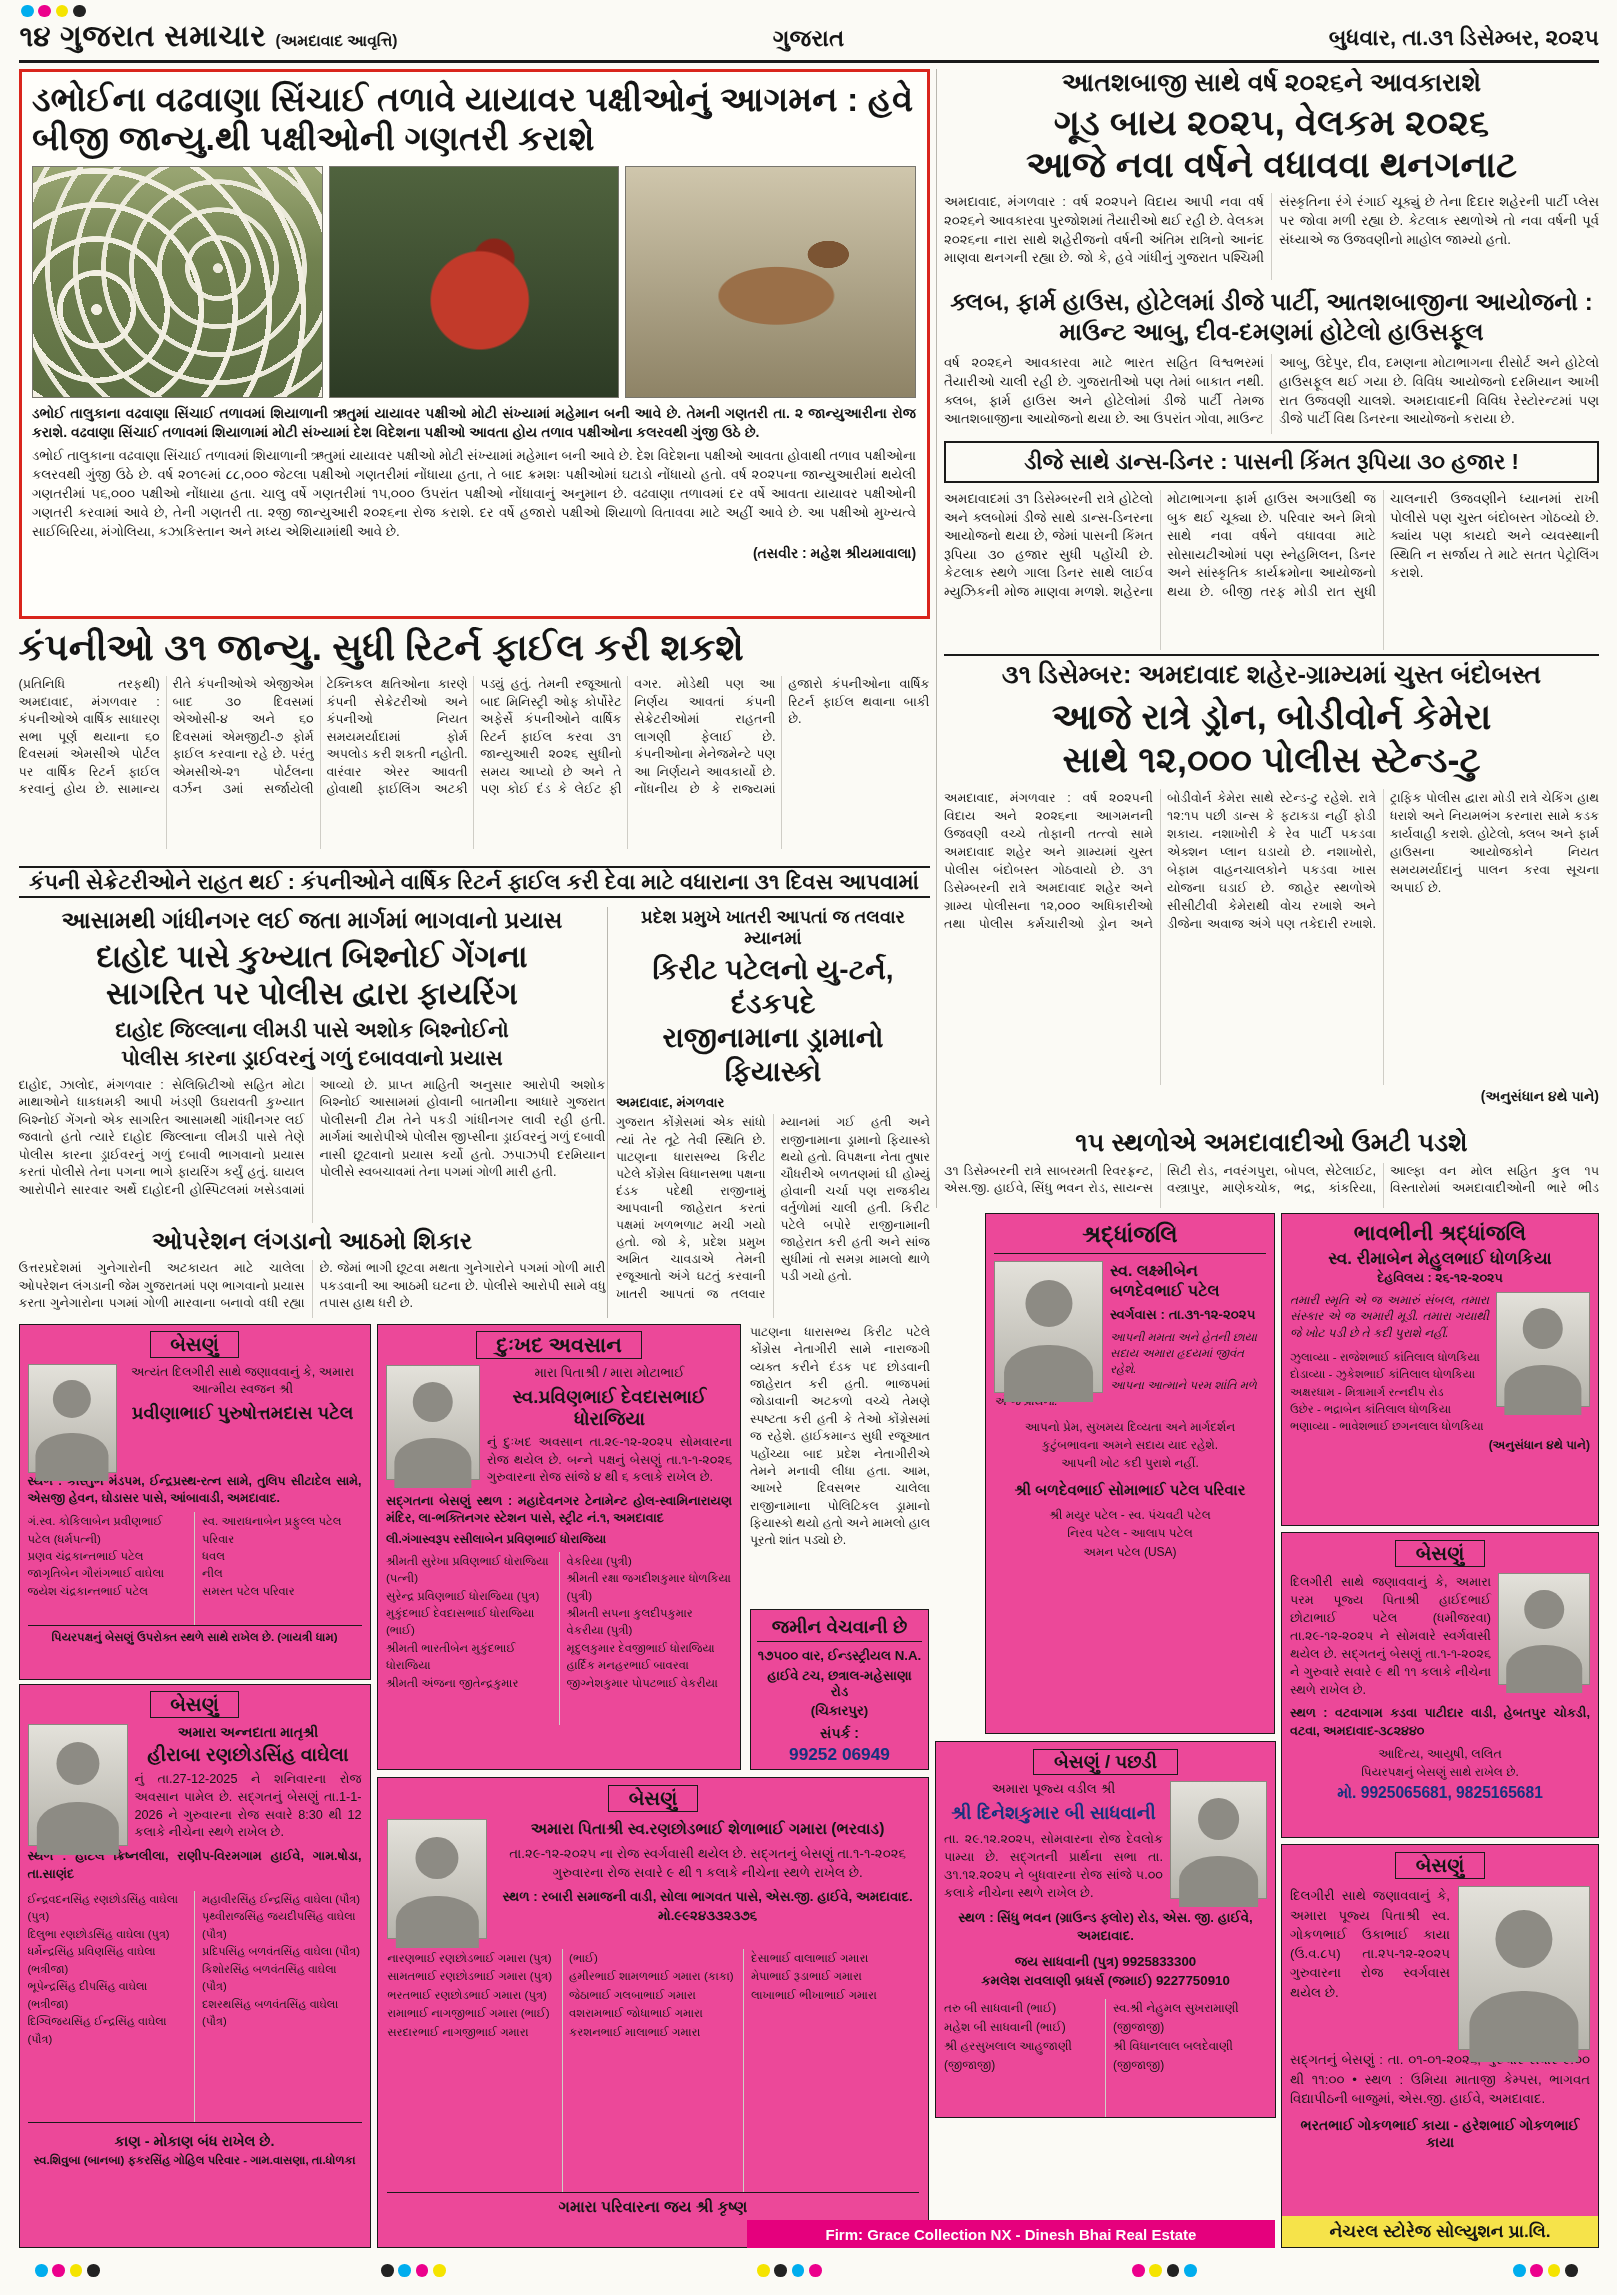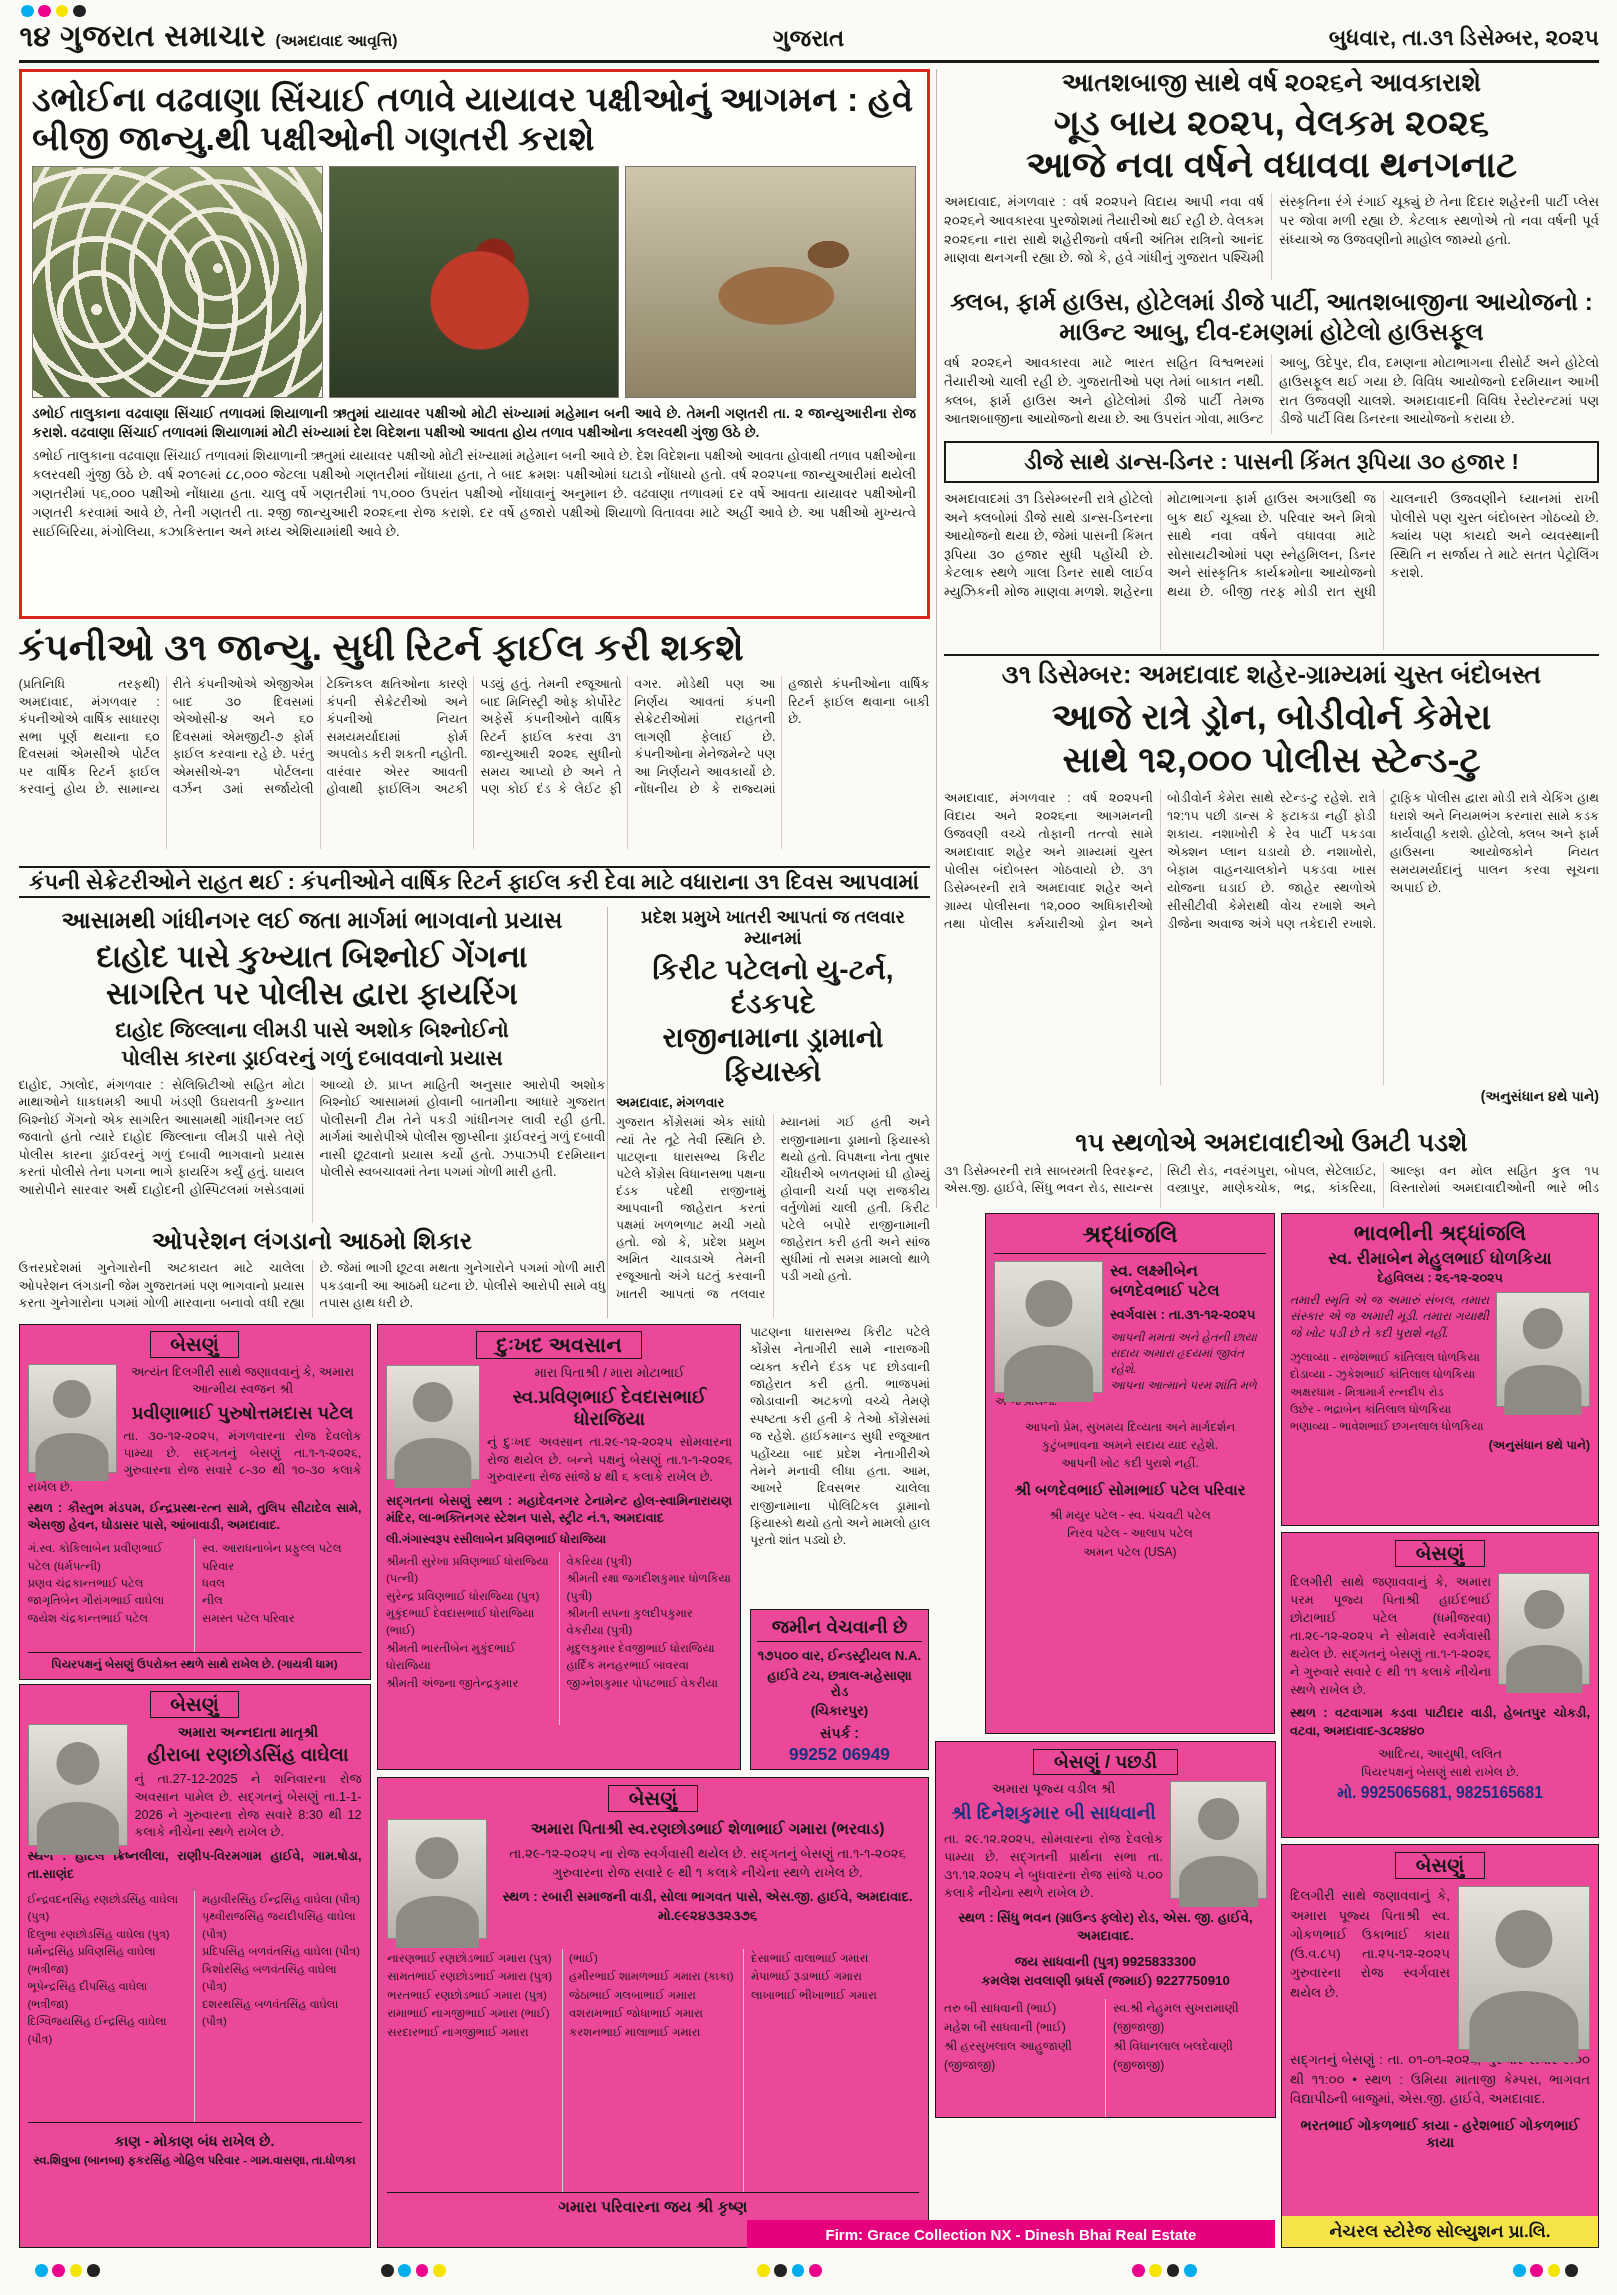--- a/index.html
+++ b/index.html
@@ -70,20 +70,21 @@
 
   <div class="abs redbox" style="left:18.5px;top:69px;width:911px;height:550px;padding:8px 10.4px;">
     <div class="b" style="font-size:34px;line-height:1.16;">ડભોઈના વઢવાણા સિંચાઈ તળાવે યાયાવર પક્ષીઓનું આગમન : હવે બીજી જાન્યુ.થી પક્ષીઓની ગણતરી કરાશે</div>
     <div style="display:flex;gap:5.8px;margin-top:7px;">
       <div class="photo photo-geese" style="flex:1;height:230px;"></div>
       <div class="photo photo-finch" style="flex:1;height:230px;"></div>
       <div class="photo photo-duck" style="flex:1;height:230px;"></div>
     </div>
     <div class="b just" style="font-size:14px;line-height:1.4;margin-top:5.8px;">ડભોઈ તાલુકાના વઢવાણા સિંચાઈ તળાવમાં શિયાળાની ઋતુમાં યાયાવર પક્ષીઓ મોટી સંખ્યામાં મહેમાન બની આવે છે. તેમની ગણતરી તા. ૨ જાન્યુઆરીના રોજ કરાશે. વઢવાણા સિંચાઈ તળાવમાં શિયાળામાં મોટી સંખ્યામાં દેશ વિદેશના પક્ષીઓ આવતા હોય તળાવ પક્ષીઓના કલરવથી ગુંજી ઉઠે છે.</div>
     <div class="just" style="font-size:13.3px;line-height:1.42;margin-top:4.6px;">ડભોઈ તાલુકાના વઢવાણા સિંચાઈ તળાવમાં શિયાળાની ઋતુમાં યાયાવર પક્ષીઓ મોટી સંખ્યામાં મહેમાન બની આવે છે. દેશ વિદેશના પક્ષીઓ આવતા હોવાથી તળાવ પક્ષીઓના કલરવથી ગુંજી ઉઠે છે. વર્ષ ૨૦૧૯માં ૮૮,૦૦૦ જેટલા પક્ષીઓ ગણતરીમાં નોંધાયા હતા, તે બાદ ક્રમશઃ પક્ષીઓમાં ઘટાડો નોંધાયો હતો. વર્ષ ૨૦૨૫ના જાન્યુઆરીમાં થયેલી ગણતરીમાં ૫૬,૦૦૦ પક્ષીઓ નોંધાયા હતા. ચાલુ વર્ષે ગણતરીમાં ૧૫,૦૦૦ ઉપરાંત પક્ષીઓ નોંધાવાનું અનુમાન છે. વઢવાણા તળાવમાં દર વર્ષે આવતા યાયાવર પક્ષીઓની ગણતરી કરવામાં આવે છે, તેની ગણતરી તા. ૨જી જાન્યુઆરી ૨૦૨૬ના રોજ કરાશે. દર વર્ષે હજારો પક્ષીઓ શિયાળો વિતાવવા માટે અહીં આવે છે. આ પક્ષીઓ મુખ્યત્વે સાઈબિરિયા, મંગોલિયા, કઝાકિસ્તાન અને મધ્ય એશિયામાંથી આવે છે.</div>
+    <div class="b r" style="font-size:14px;margin-top:3.5px;">(તસવીર : મહેશ શ્રીયમાવાલા)</div>
   </div>
 
   <div class="abs grayrule" style="left:936px;top:69px;width:1.2px;height:1139px;"></div>
   <div class="abs grayrule" style="left:607px;top:907px;width:1.2px;height:411px;"></div>
 
   <div class="abs" style="left:944px;top:68px;width:655px;height:582px;">
     <div class="kicker c" style="font-size:25.4px;">આતશબાજી સાથે વર્ષ ૨૦૨૬ને આવકારાશે</div>
     <div class="b c pre" style="font-size:36px;line-height:1.18;margin-top:3.5px;">ગૂડ બાય ૨૦૨૫, વેલકમ ૨૦૨૬
 આજે નવા વર્ષને વધાવવા થનગનાટ</div>
     <div class="cols2 just" style="font-size:13.3px;line-height:1.4;margin-top:7px;height:87px;">અમદાવાદ, મંગળવાર : વર્ષ ૨૦૨૫ને વિદાય આપી નવા વર્ષ ૨૦૨૬ને આવકારવા પુરજોશમાં તૈયારીઓ થઈ રહી છે. વેલકમ ૨૦૨૬ના નારા સાથે શહેરીજનો વર્ષની અંતિમ રાત્રિનો આનંદ માણવા થનગની રહ્યા છે. જો કે, હવે ગાંધીનું ગુજરાત પશ્ચિમી સંસ્કૃતિના રંગે રંગાઈ ચૂક્યું છે તેના દિદાર શહેરની પાર્ટી પ્લેસ પર જોવા મળી રહ્યા છે. કેટલાક સ્થળોએ તો નવા વર્ષની પૂર્વ સંધ્યાએ જ ઉજવણીનો માહોલ જામ્યો હતો.</div>
@@ -132,21 +133,20 @@
     <div class="cols2 just" style="font-size:12.4px;line-height:1.38;margin-top:3.5px;height:273px;">ગુજરાત કોંગ્રેસમાં એક સાંધો ત્યાં તેર તૂટે તેવી સ્થિતિ છે. પાટણના ધારાસભ્ય કિરીટ પટેલે કોંગ્રેસ વિધાનસભા પક્ષના દંડક પદેથી રાજીનામું આપવાની જાહેરાત કરતાં પક્ષમાં ખળભળાટ મચી ગયો હતો. જો કે, પ્રદેશ પ્રમુખ અમિત ચાવડાએ તેમની રજૂઆતો અંગે ઘટતું કરવાની ખાતરી આપતાં જ તલવાર મ્યાનમાં ગઈ હતી અને રાજીનામાના ડ્રામાનો ફિયાસ્કો થયો હતો. વિપક્ષના નેતા તુષાર ચૌધરીએ બળતણમાં ઘી હોમ્યું હોવાની ચર્ચા પણ રાજકીય વર્તુળોમાં ચાલી હતી. કિરીટ પટેલે બપોરે રાજીનામાની જાહેરાત કરી હતી અને સાંજ સુધીમાં તો સમગ્ર મામલો થાળે પડી ગયો હતો.</div>
   </div>
   <div class="abs just" style="left:750px;top:1324px;width:180px;height:280px;font-size:12.4px;line-height:1.4;">પાટણના ધારાસભ્ય કિરીટ પટેલે કોંગ્રેસ નેતાગીરી સામે નારાજગી વ્યક્ત કરીને દંડક પદ છોડવાની જાહેરાત કરી હતી. ભાજપમાં જોડાવાની અટકળો વચ્ચે તેમણે સ્પષ્ટતા કરી હતી કે તેઓ કોંગ્રેસમાં જ રહેશે. હાઈકમાન્ડ સુધી રજૂઆત પહોંચ્યા બાદ પ્રદેશ નેતાગીરીએ તેમને મનાવી લીધા હતા. આમ, આખરે દિવસભર ચાલેલા રાજીનામાના પોલિટિકલ ડ્રામાનો ફિયાસ્કો થયો હતો અને મામલો હાલ પૂરતો શાંત પડ્યો છે.</div>
 
   <div class="abs box" style="left:18.5px;top:1324px;width:352px;height:356px;padding:5.8px 8px;">
     <div class="c"><span class="obit-tag" style="font-size:19.6px;">બેસણું</span></div>
     <div style="margin-top:5.8px;">
       <div class="portrait" style="float:left;width:87px;height:107px;margin-right:7px;"></div>
       <div class="c" style="font-size:12.7px;line-height:1.35;">અત્યંત દિલગીરી સાથે જણાવવાનું કે, અમારા આત્મીય સ્વજન શ્રી</div>
       <div class="b c" style="font-size:18px;margin-top:4.6px;">પ્રવીણાભાઈ પુરુષોત્તમદાસ પટેલ</div>
-      <div class="just" style="font-size:12.4px;line-height:1.35;margin-top:4.6px;">તા. ૩૦-૧૨-૨૦૨૫, મંગળવારના રોજ દેવલોક પામ્યા છે. સદ્ગતનું બેસણું તા.૧-૧-૨૦૨૬, ગુરુવારના રોજ સવારે ૮-૩૦ થી ૧૦-૩૦ કલાકે રાખેલ છે.</div>
     </div>
     <div class="b just" style="clear:both;font-size:12.4px;line-height:1.35;margin-top:4.6px;">સ્થળ : કૌસ્તુભ મંડપમ, ઈન્દ્રપ્રસ્થ-રત્ન સામે, તુલિપ સીટાદેલ સામે, એસજી હેવન, ઘોડાસર પાસે, આંબાવાડી, અમદાવાદ.</div>
     <div class="cols2 pre" style="font-size:11.6px;line-height:1.5;margin-top:5.8px;height:113px;">ગં.સ્વ. કોકિલાબેન પ્રવીણભાઈ પટેલ (ધર્મપત્ની)
 પ્રણવ ચંદ્રકાન્તભાઈ પટેલ
 જાગૃતિબેન ગૌરાંગભાઈ વાઘેલા
 જયેશ ચંદ્રકાન્તભાઈ પટેલ
 સ્વ. આરાધનાબેન પ્રફુલ્લ પટેલ પરિવાર
 ધવલ
 નીલ
 સમસ્ત પટેલ પરિવાર</div>

